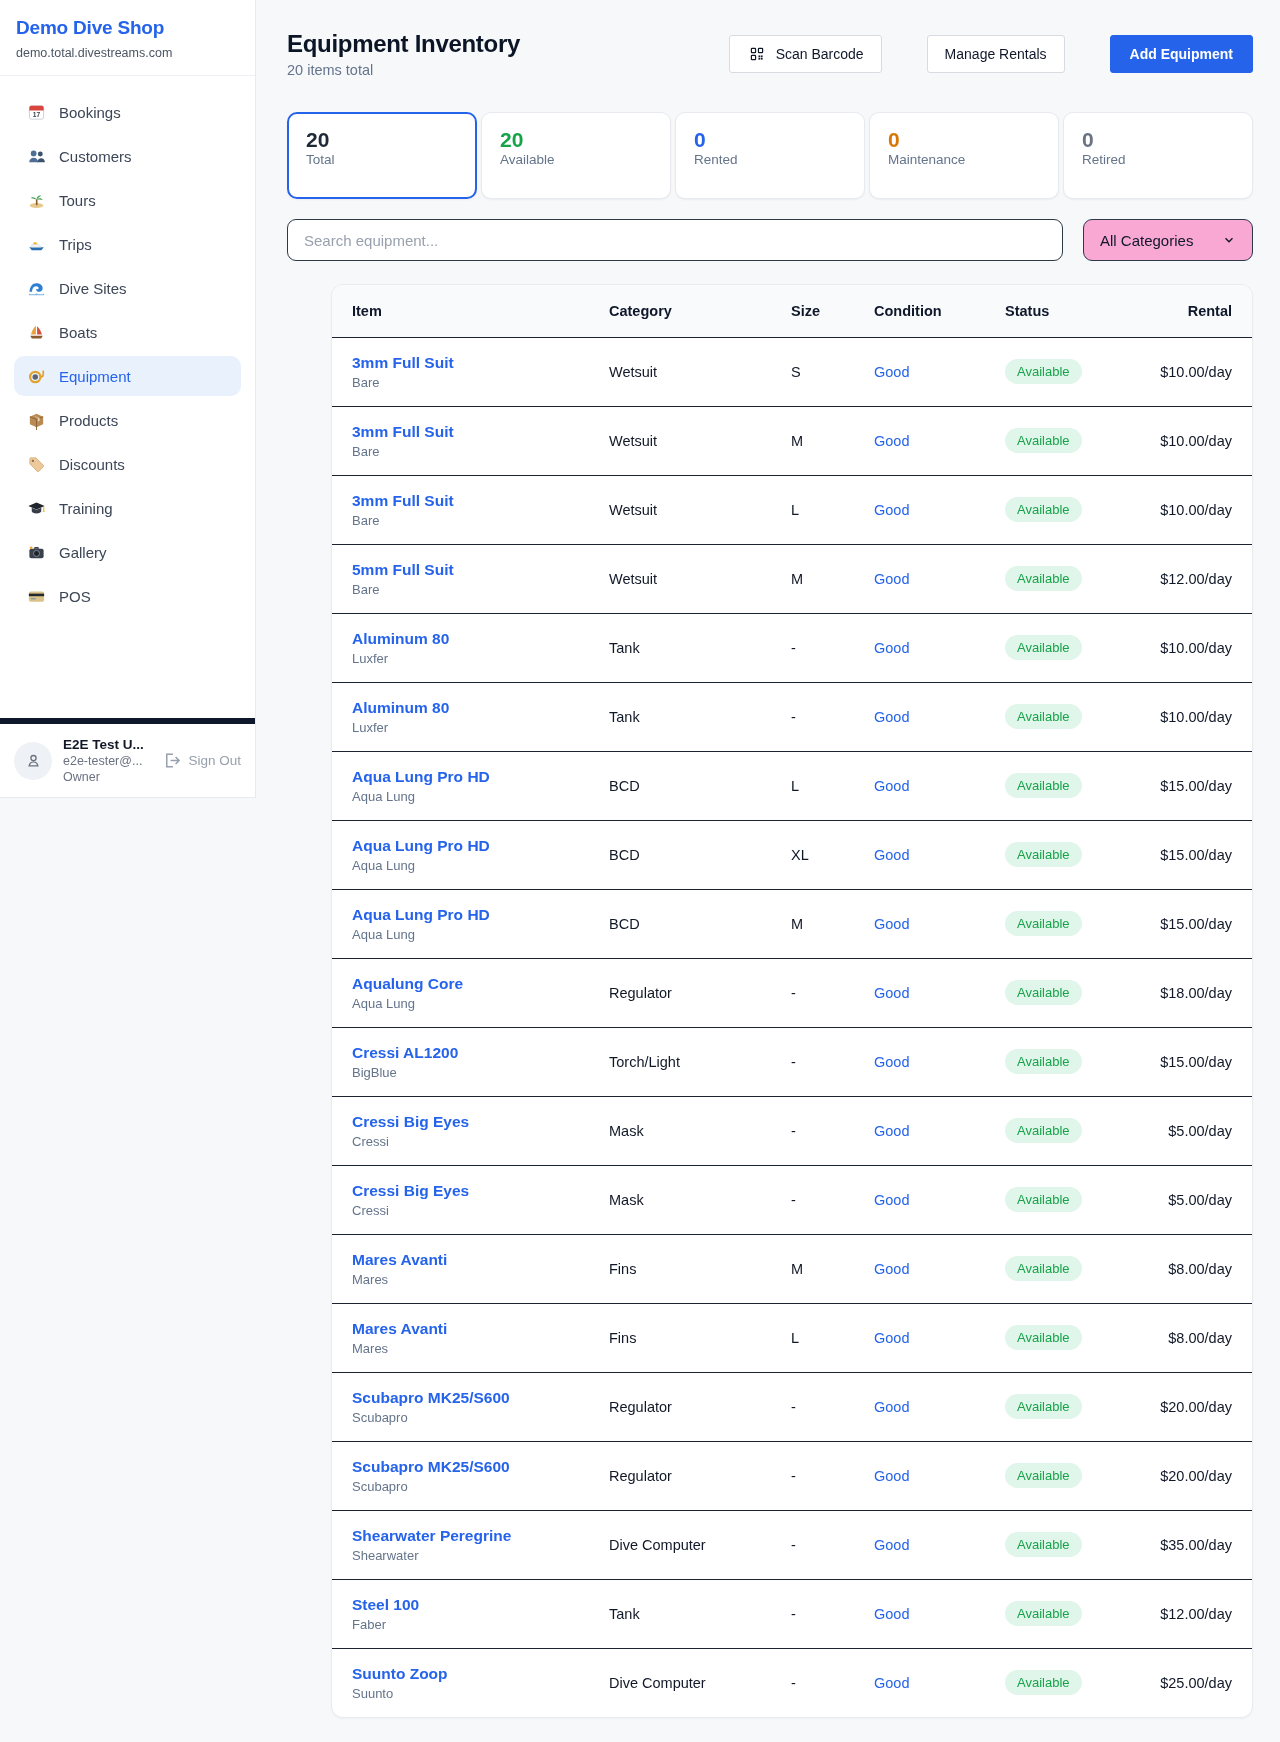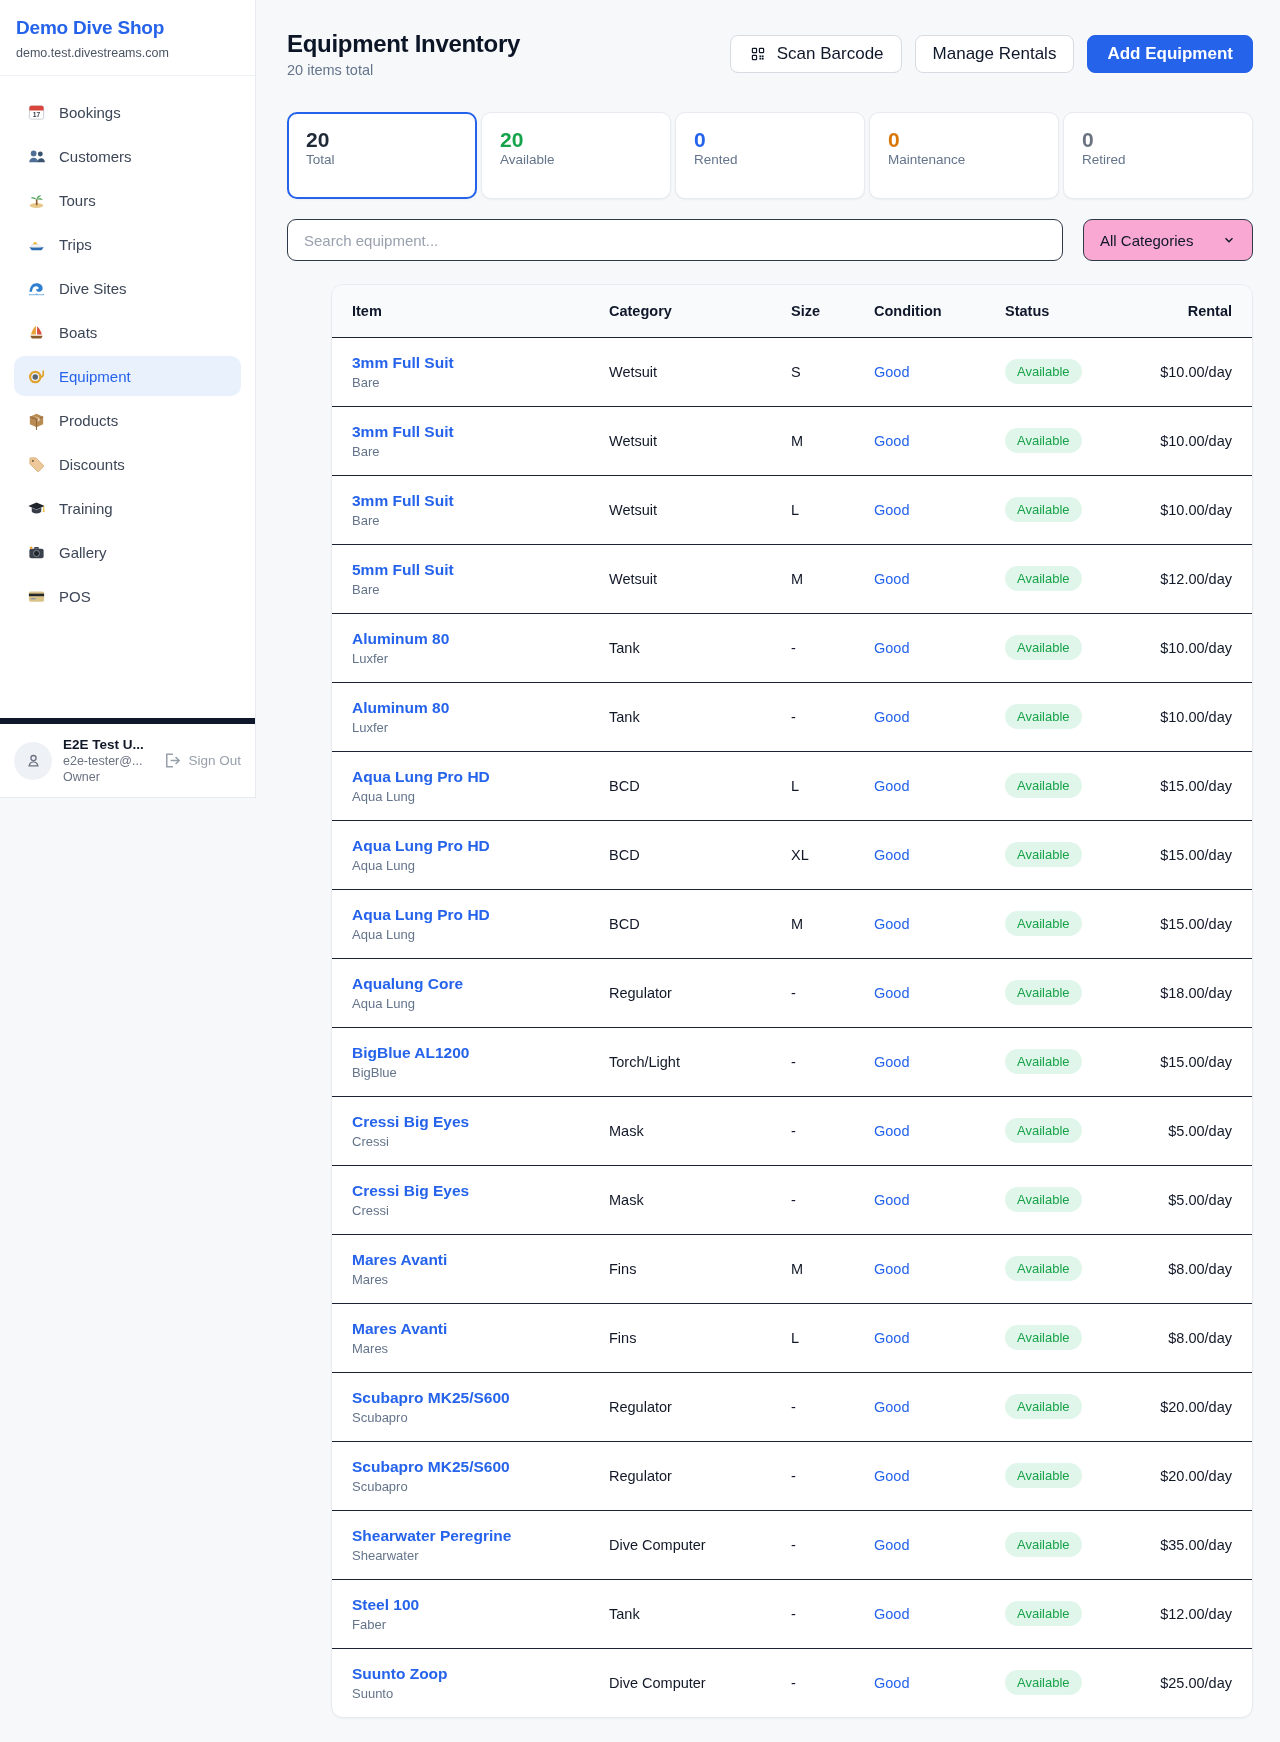--- a/index.html
+++ b/index.html
@@ -28,22 +28,22 @@
   .user-email, .user-role { font-size:12.5px; color:#6b7280; margin-top:2px; }
   .signout { display:flex; align-items:center; gap:7px; color:#98a0ab; font-size:13.5px;
              background:none; border:none; cursor:pointer; font-family:inherit; }
 
   
   .main { position:absolute; left:287px; top:0; width:966px; height:1742px; }
   .page-title { position:absolute; top:30px; left:0; font-size:24px; font-weight:800; color:#0b1526; letter-spacing:-0.3px; }
   .page-sub { position:absolute; top:62px; left:0; font-size:14.5px; color:#64748b; }
   .header-actions { position:absolute; right:0; top:35px; display:flex; gap:13px; }
   .btn { height:38px; display:inline-flex; align-items:center; gap:9px; padding:0 17px;
-         border:1px solid #d7dbe2; border-radius:8px; background:#fff; font-size:17px;
-         color:#0f172a; font-weight:500; font-family:inherit; cursor:pointer; white-space:nowrap; }
+         border:1px solid #d7dbe2; border-radius:3px; background:#fff; font-size:14px;
+         color:#0f172a; font-weight:500; font-family:inherit; cursor:pointer; white-space:nowrap;margin-left:32px; }
   .btn .ico svg { width:16px; height:16px; }
   .btn-primary { background:#2563eb; border-color:#2563eb; color:#fff; font-weight:600; padding:0 19px; }
 
   .stats { position:absolute; top:112px; left:0; right:0; height:87px; display:grid;
            grid-template-columns:repeat(5,1fr); gap:4px; }
   .stat { background:#fff; border:1px solid #e7eaee; border-radius:10px; padding:15px 18px;
           box-shadow:0 1px 2px rgba(15,23,42,.05); cursor:pointer; }
   .stat[data-active="true"] { border:2px solid #2563eb; padding:14px 17px; }
   .stat-num { font-size:21px; font-weight:800; color:#1f2937; }
   .stat[data-accent="green"]  .stat-num { color:#16a34a; }
@@ -80,21 +80,21 @@
   td.last { font-size:14.5px; color:#111827; }
 </style>
 </head>
 <body>
 
 <div class="page">
 
   <aside class="sidebar">
     <div class="brand">
       <div class="brand-name">Demo Dive Shop</div>
-      <div class="brand-domain">demo.test.divestreams.com</div>
+      <div class="brand-domain">demo.total.divestreams.com</div>
     </div>
     <nav class="nav">
 
 
         <div class="nav-item" data-active="false">
           <span class="ico">
             <svg viewBox="0 0 20 20">
               <rect x="2.5" y="3" width="15" height="14" rx="2" fill="#fff" stroke="#c9ced6"></rect>
               <path d="M2.5 5a2 2 0 0 1 2-2h11a2 2 0 0 1 2 2v3h-15z" fill="#d9453c"></path>
               <text x="10" y="14.8" font-size="7" font-weight="bold" fill="#3a4150" text-anchor="middle">17</text>
@@ -462,21 +462,21 @@
               </td>
               <td>Regulator</td>
               <td>-</td>
               <td><span class="cond">Good</span></td>
               <td><span class="badge">Available</span></td>
               <td class="last">$18.00/day</td>
             </tr>
 
             <tr>
               <td class="first">
-                <div class="item-name">BigBlue AL1200</div>
+                <div class="item-name">Cressi AL1200</div>
                 <div class="item-brand">BigBlue</div>
               </td>
               <td>Torch/Light</td>
               <td>-</td>
               <td><span class="cond">Good</span></td>
               <td><span class="badge">Available</span></td>
               <td class="last">$15.00/day</td>
             </tr>
 
             <tr>

